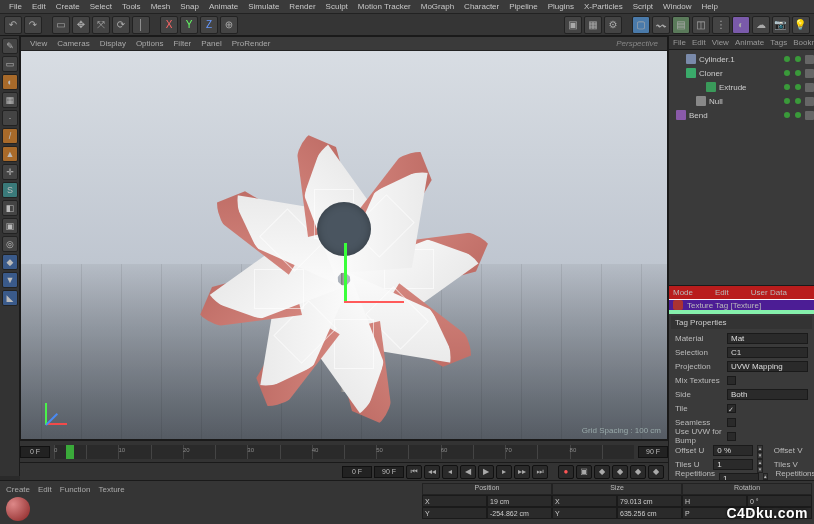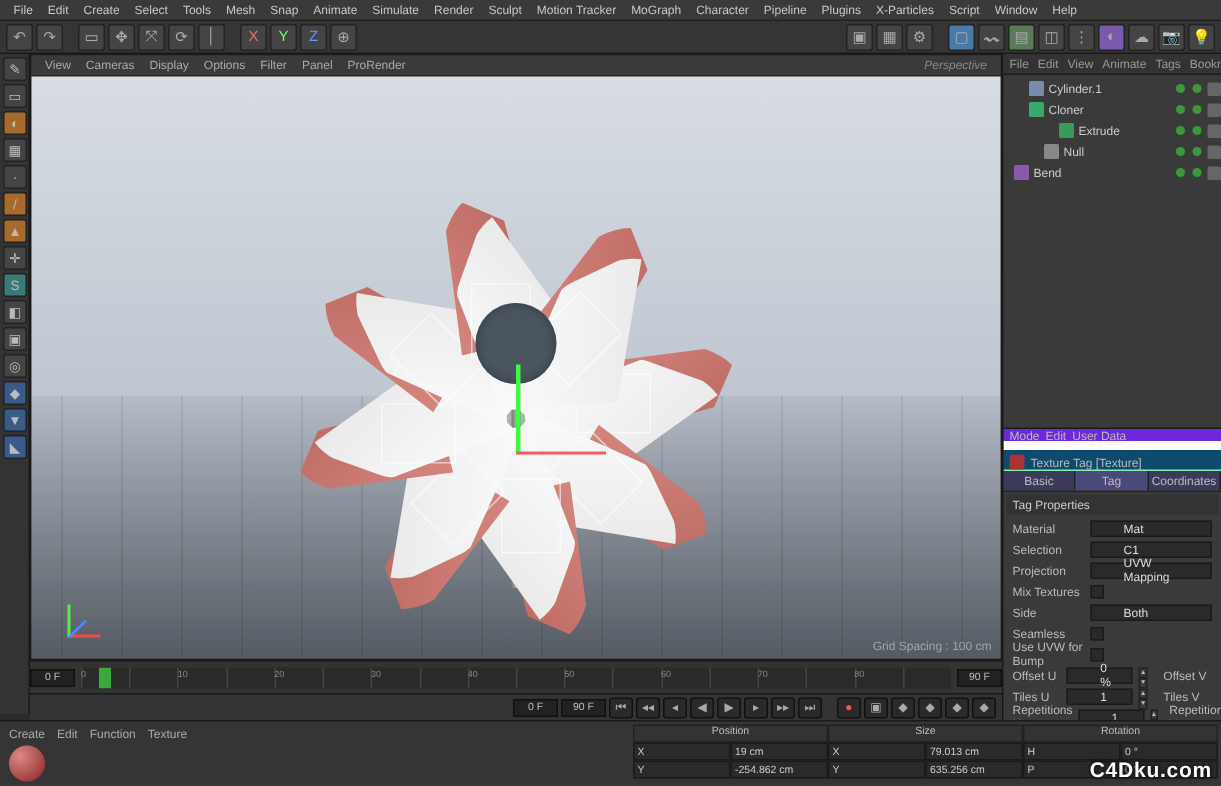--- a/index.html
+++ b/index.html
@@ -61,31 +61,31 @@
 .ic-extr{background:#3a9a5a}
 .ic-bend{background:#8a5aaa}
 .obj-name{flex:1;color:#ccc}
 .dots{width:6px;height:6px;border-radius:50%;margin:0 1px}
 .dg{background:#3a9a3a}
 .tag-icon{width:9px;height:9px;background:#666;border-radius:1px}
 .obj-row .ind{display:inline-block}
 .i1{width:10px}.i2{width:20px}.i3{width:30px}
 
 .attr-panel{flex:1;display:flex;flex-direction:column;overflow:hidden}
-.attr-head{height:14px;background:#6d28d9;display:flex;align-items:center;font-size:8px;padding:0 4px;gap:4px;border-bottom:6px solid #ffffff}
-.attr-title{height:14px;background:#0c4a6e;display:flex;align-items:flex-end;font-size:8px;padding:0 4px;border-bottom:1px solid #86efac}
+.attr-head{height:14px;background:#b91c1c;display:flex;align-items:center;font-size:8px;padding:0 4px;gap:22px;border-bottom:1px solid #ffffff}
+.attr-title{height:14px;background:#4c1d95;display:flex;align-items:flex-end;font-size:8px;padding:0 4px;border-bottom:4px solid #86efac}
 .attr-title .sw{width:10px;height:10px;background:#a33;border-radius:2px;margin-right:4px}
 .attr-tabs{height:14px;display:flex;font-size:8px;border-bottom:1px solid #222}
 .attr-tab{flex:1;display:flex;align-items:center;justify-content:center;background:#3a3a5a;border-right:1px solid #222;color:#bbb}
 .attr-tab.act{background:#4a4a7a}
 .attr-body{flex:1;padding:2px;font-size:8px;overflow:hidden}
 .prop-section{color:#ccc;padding:2px 4px;background:#333;margin-bottom:2px}
 .prop-row{display:flex;align-items:center;height:14px;padding:0 4px;gap:4px}
 .prop-label{width:48px;color:#bbb;font-size:8px}
-.prop-val{flex:1;height:11px;background:#2a2a2a;border:1px solid #1a1a1a;color:#ddd;font-size:8px;padding:0 21px;display:flex;align-items:center}
+.prop-val{flex:1;height:11px;background:#2a2a2a;border:1px solid #1a1a1a;color:#ddd;font-size:8px;padding:0 3px;display:flex;align-items:center}
 .prop-check{width:9px;height:9px;background:#2a2a2a;border:1px solid #1a1a1a}
 .prop-check.on::after{content:"✓";font-size:7px;color:#ccc}
 .dual .prop-val{width:40px;flex:none}
 .dual .sep{width:4px}
 .stepper{width:8px;height:11px;display:flex;flex-direction:column}
 .stepper div{flex:1;background:#3a3a3a;border:1px solid #222;font-size:5px;text-align:center;line-height:1}
 
 
 .timeline{position:absolute;left:20px;top:440px;width:648px;height:22px;background:#333;border-top:1px solid #1a1a1a;display:flex;align-items:center;font-size:7px}
 .tl-ruler{flex:1;height:14px;background:#2a2a2a;margin:0 4px;position:relative;overflow:hidden}
@@ -311,25 +311,20 @@
   <div class="attr-panel">
     <div class="attr-head" id="attrhead">
         <span>Mode</span>
         <span>Edit</span>
         <span>User Data</span>
       </div>
     <div class="attr-title">
       <span class="sw"></span>
       <span>Texture Tag [Texture]</span>
     </div>
-    <div class="attr-tabs" id="attrtabs">
-        <div class="attr-tab">Basic</div>
-        <div class="attr-tab act">Tag</div>
-        <div class="attr-tab">Coordinates</div>
-      </div>
     <div class="attr-body">
       <div class="prop-section">Tag Properties</div>
       <div class="prop-row">
           <span class="prop-label">Material</span>
           <span class="prop-val">Mat</span>
         </div>
       <div class="prop-row">
           <span class="prop-label">Selection</span>
           <span class="prop-val">C1</span>
         </div>
@@ -337,20 +332,24 @@
           <span class="prop-label">Projection</span>
           <span class="prop-val">UVW Mapping</span>
         </div>
       <div class="prop-row">
           <span class="prop-label">Mix Textures</span>
           <span class="prop-check"></span>
         </div>
       <div class="prop-row">
           <span class="prop-label">Side</span>
           <span class="prop-val">Both</span>
+        </div>
+      <div class="prop-row">
+          <span class="prop-label">Tile</span>
+          <span class="prop-check on"></span>
         </div>
       <div class="prop-row">
           <span class="prop-label">Seamless</span>
           <span class="prop-check"></span>
         </div>
       <div class="prop-row">
           <span class="prop-label">Use UVW for Bump</span>
           <span class="prop-check"></span>
         </div>
       <div class="prop-row dual">

